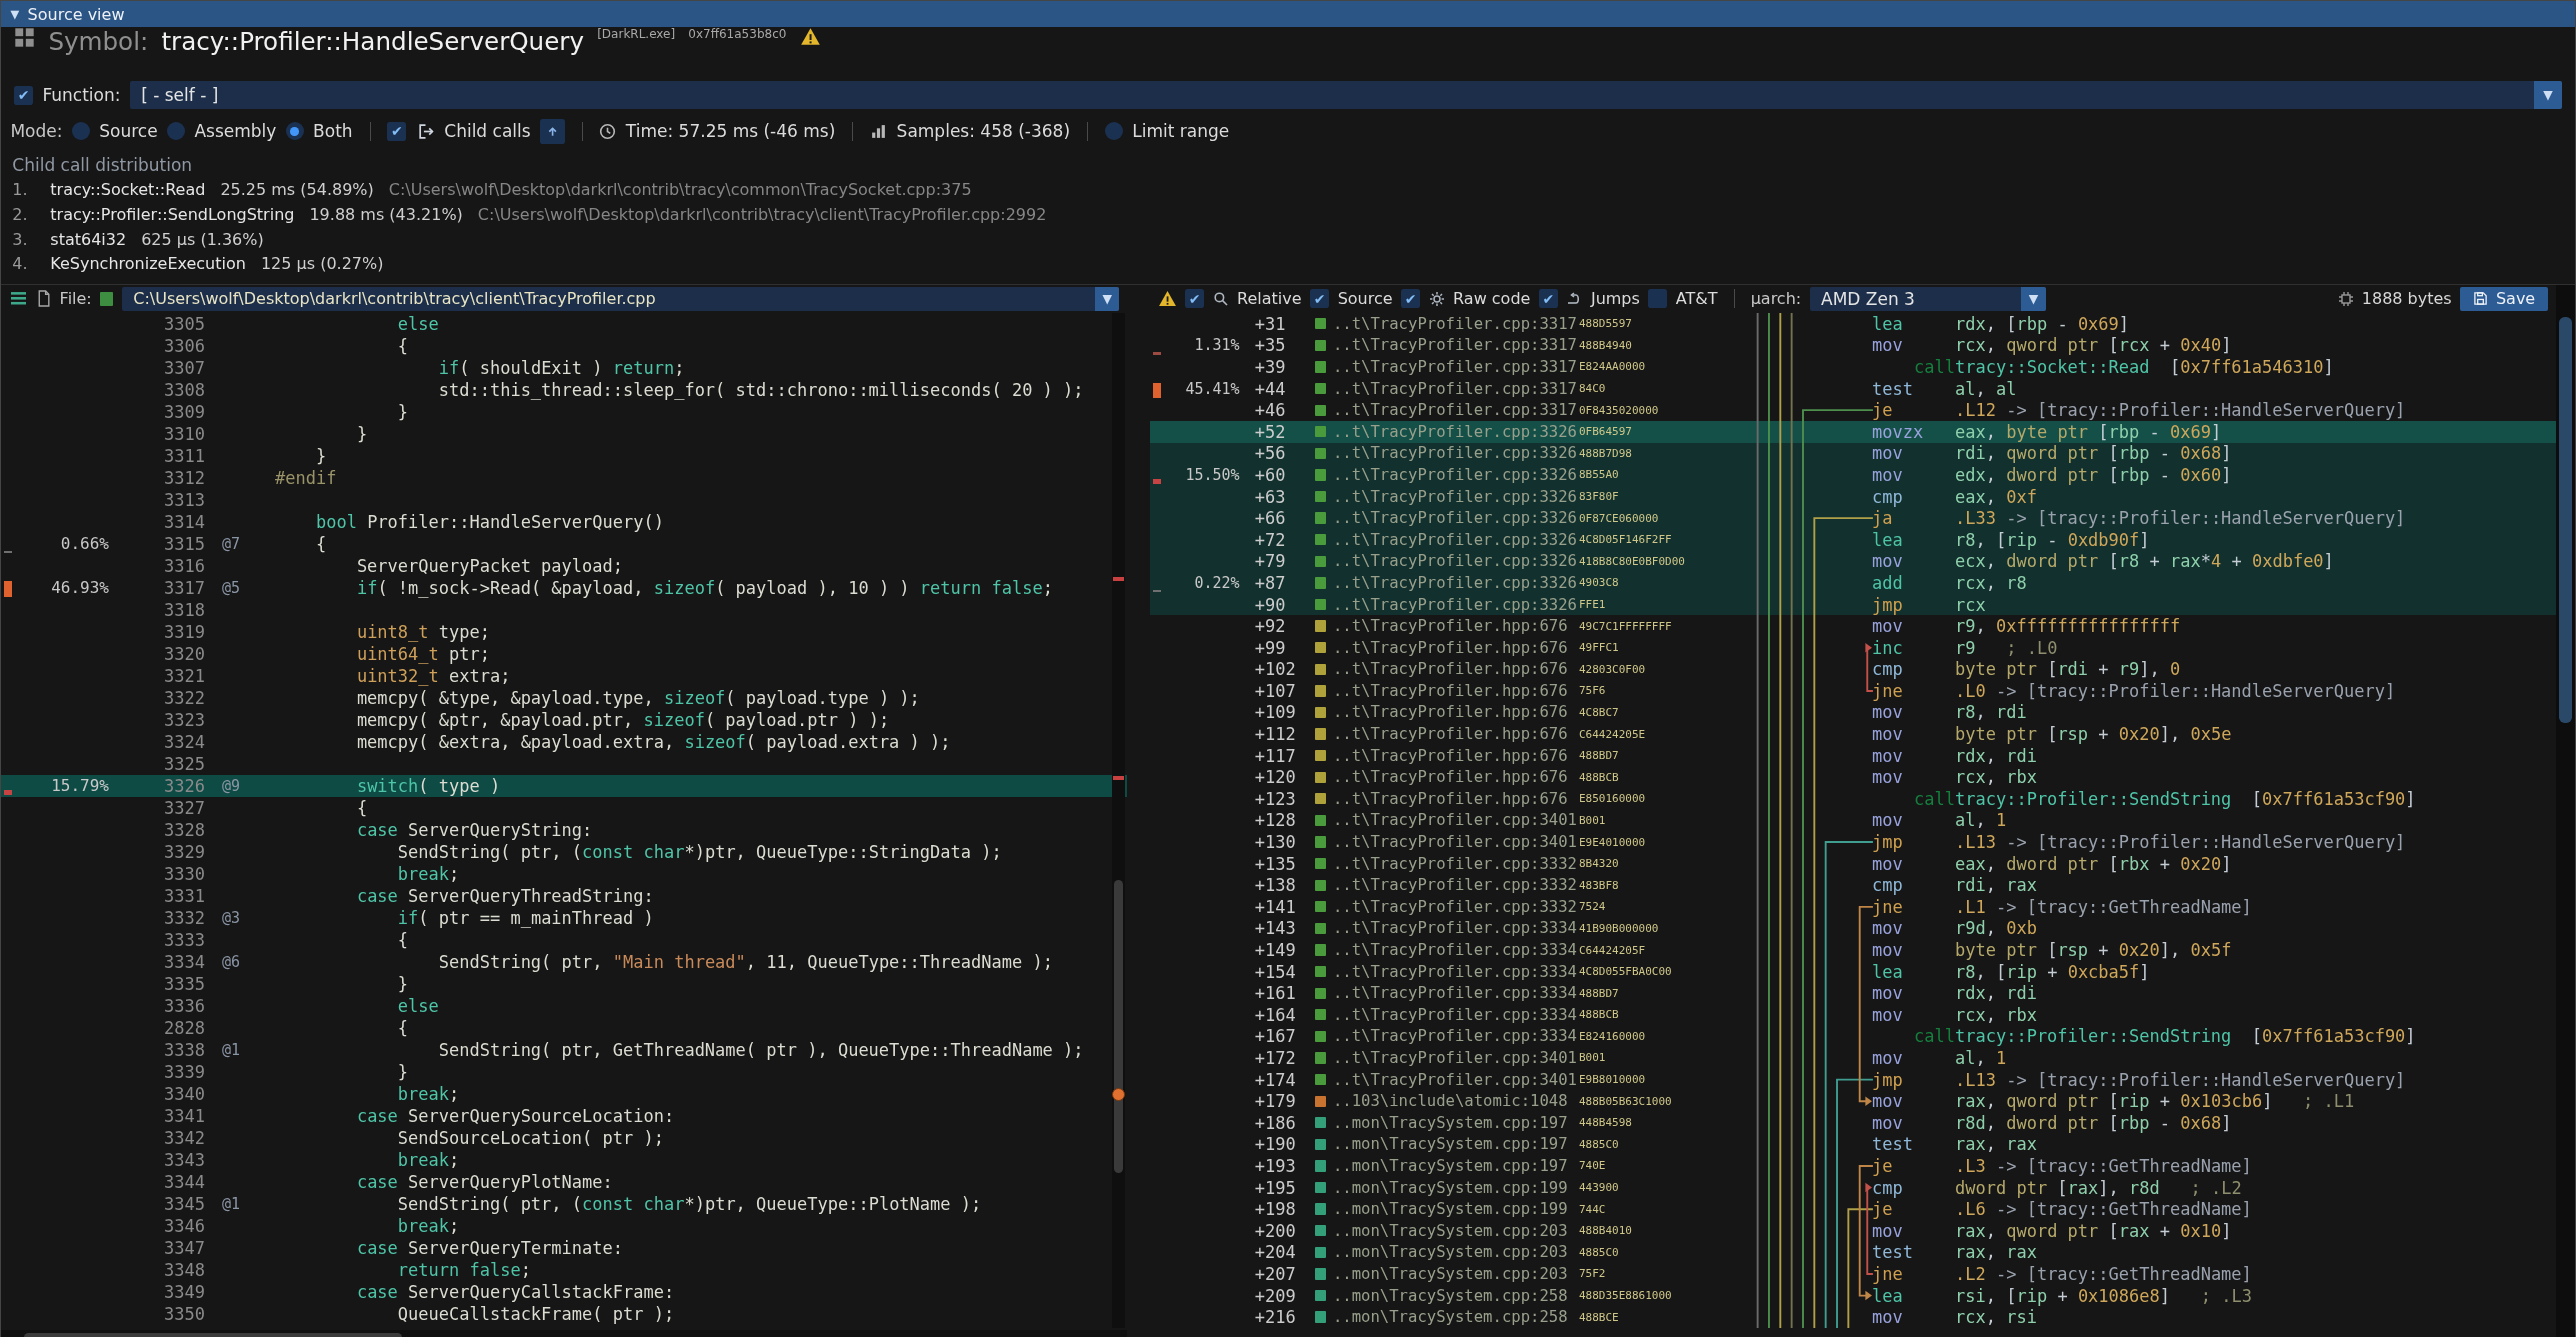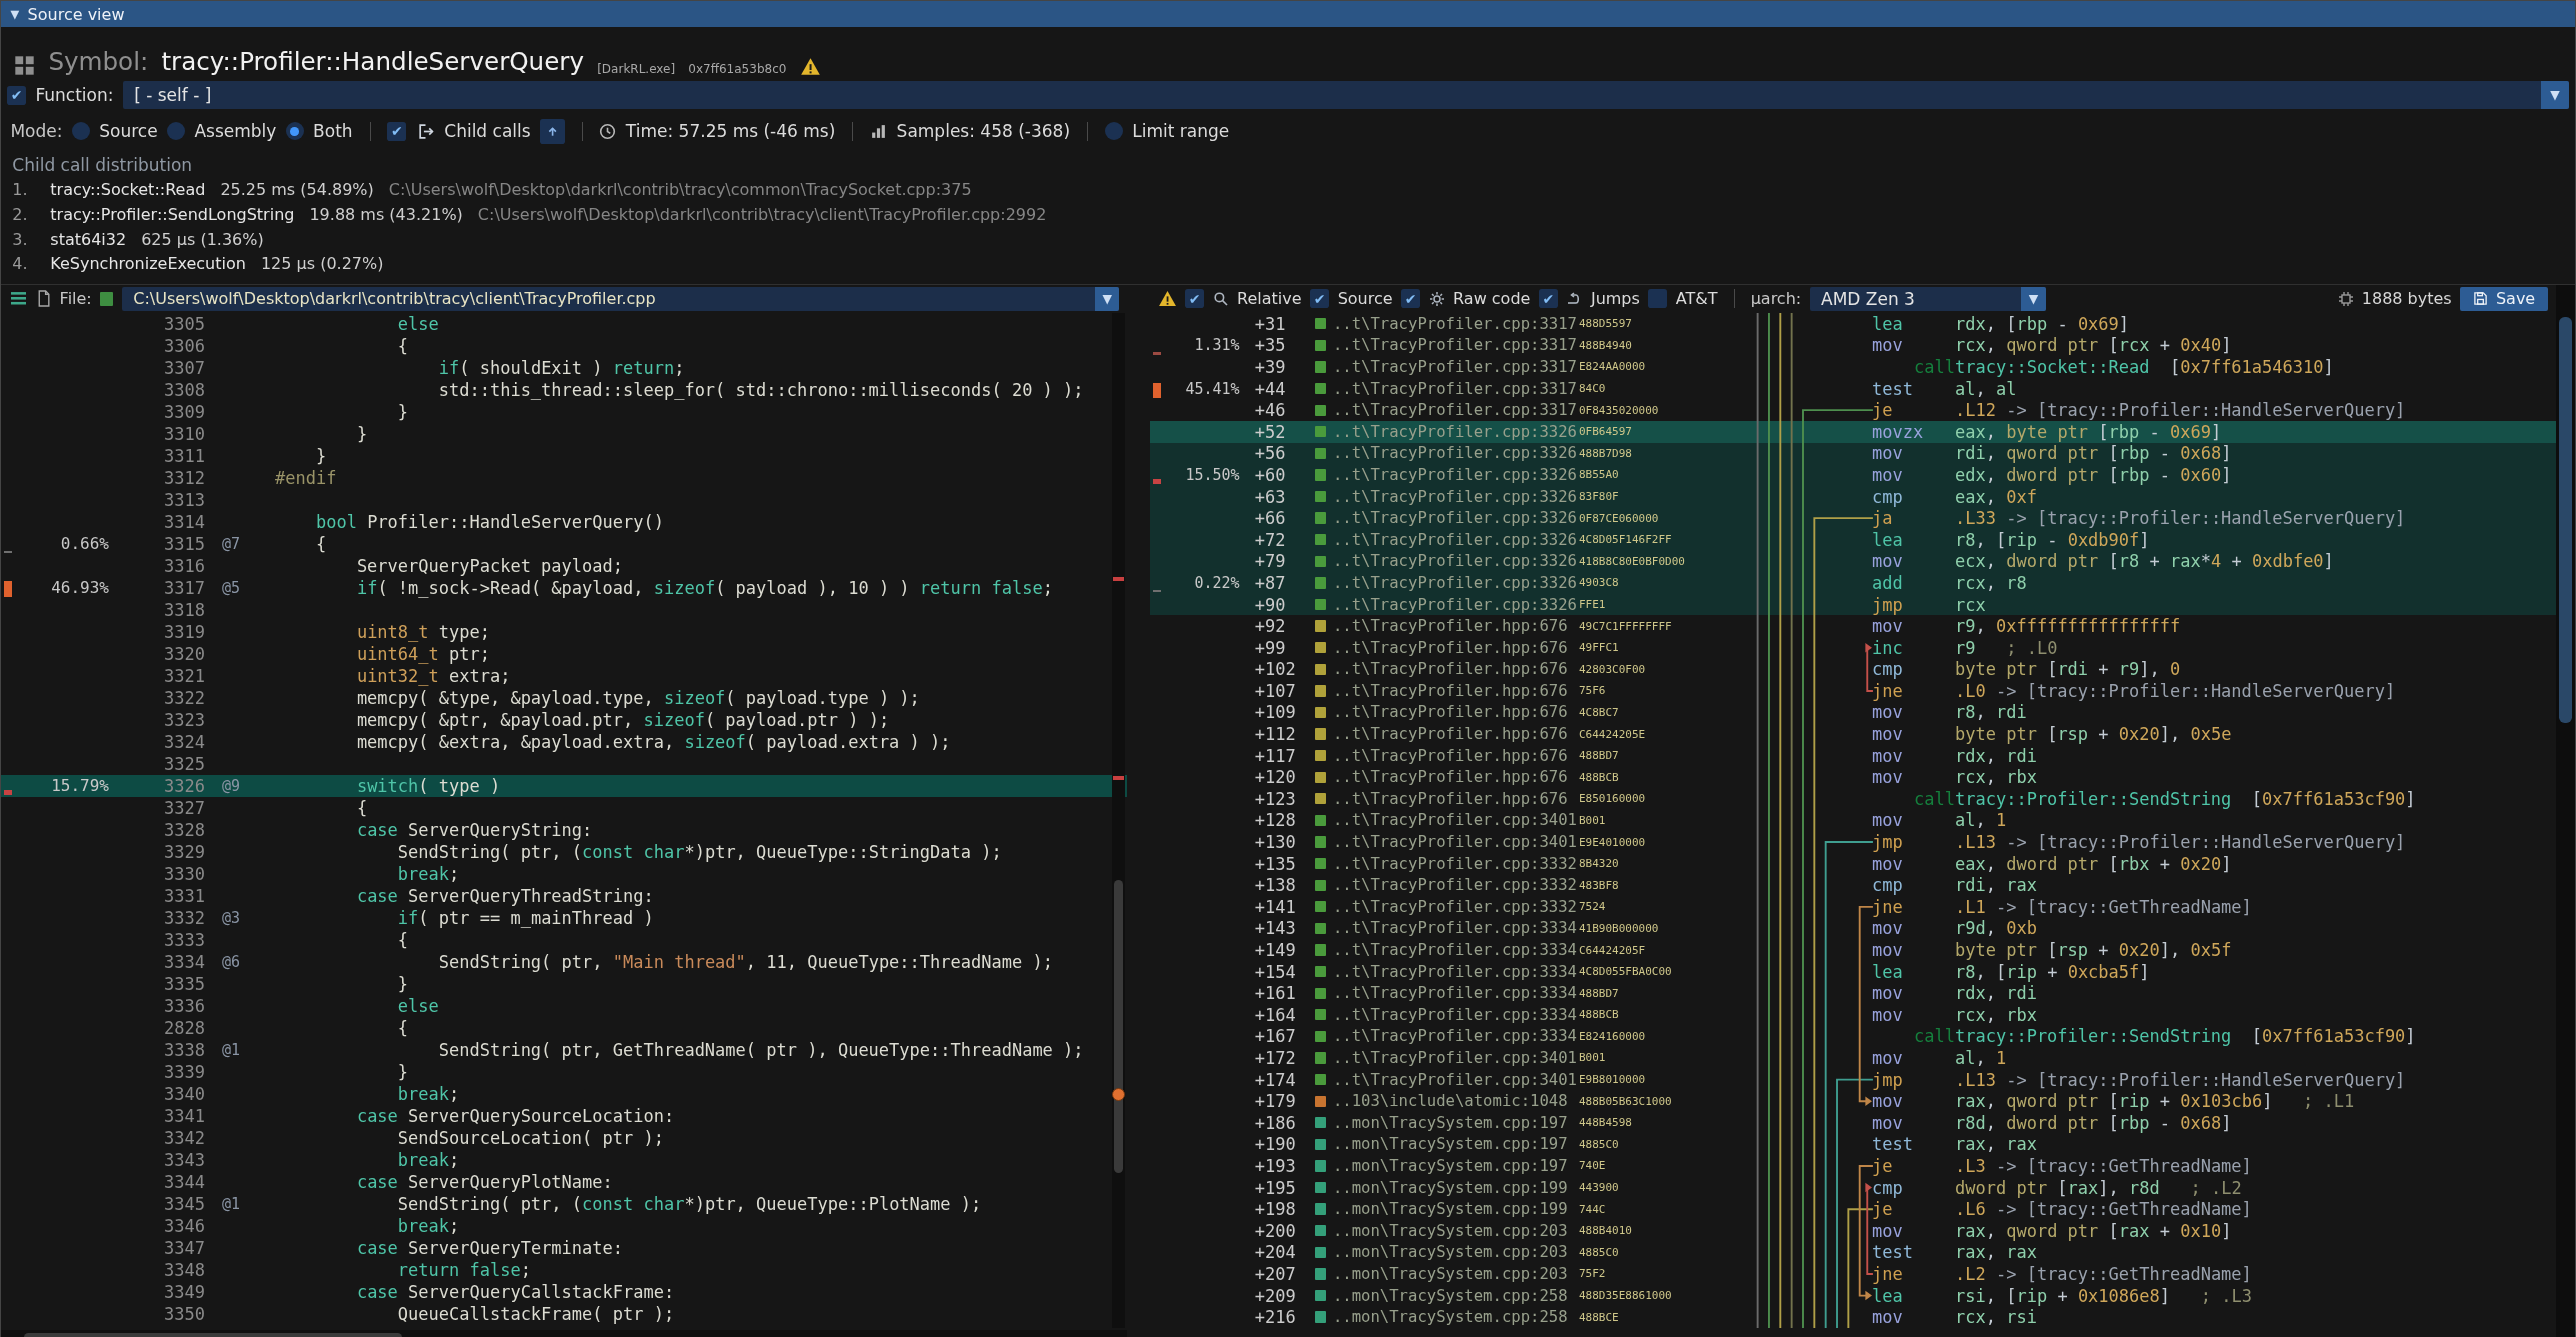--- a/index.html
+++ b/index.html
@@ -4,26 +4,26 @@
 <style>
   html,body{margin:0;padding:0;background:#000;}
   .window{position:relative;width:2576px;height:1338px;background:#161616;border:0.9px solid #454545;
     box-sizing:border-box;font-family:"DejaVu Sans","Liberation Sans",sans-serif;color:#dcdcdc;
     overflow:hidden;display:flex;flex-direction:column;}
   
   .titlebar{flex:none;height:26.4px;background:#2b5585;display:flex;align-items:center;padding:0 9.4px;gap:8.5px;
     font-size:16px;color:#eef2f8;}
   .tri{font-size:11.3px;color:#cfe0f5;}
   
-  .symbolbar{flex:none;height:49px;display:flex;align-items:flex-end;padding:0 13.2px;gap:13.2px;}
+  .symbolbar{flex:none;height:49px;display:flex;align-items:flex-start;padding:0 13.2px;gap:13.2px;}
   .sym-label{font-size:24.6px;color:#8f8f8f;}
   .sym-name{font-size:24.6px;color:#f2f2f2;}
   .sym-module,.sym-addr{font-size:12px;color:#a8a8a8;}
   
-  .funcbar{flex:none;height:38px;display:flex;align-items:center;padding:0 6px;gap:9.4px;font-size:17px;}
+  .funcbar{flex:none;height:38px;display:flex;align-items:center;padding:0 13px;gap:9.4px;font-size:17px;}
   .combo{height:28px;background:#1c2e4a;display:flex;align-items:center;border-radius:1.9px;overflow:hidden;}
   .combo .val{padding:0 11.3px;flex:1;font-size:17px;color:#e4e4e4;white-space:nowrap;}
   .arrowbtn{width:28px;height:28px;flex:none;background:#2d5c94;display:flex;align-items:center;justify-content:center;
     color:#cfe0f5;font-size:12.3px;}
   .func-combo{flex:1;}
   
   .modebar{flex:none;height:34px;display:flex;align-items:center;padding:0 9.4px;gap:9.4px;font-size:17px;}
   .vsep{width:0.9px;height:19px;background:#4a4a4a;margin:0 7.6px;flex:none;}
   .cb{width:19px;height:19px;background:#1b3152;border-radius:2.8px;flex:none;position:relative;}
   .cb.checked::after{content:"✔";position:absolute;inset:0;display:flex;align-items:center;justify-content:center;

